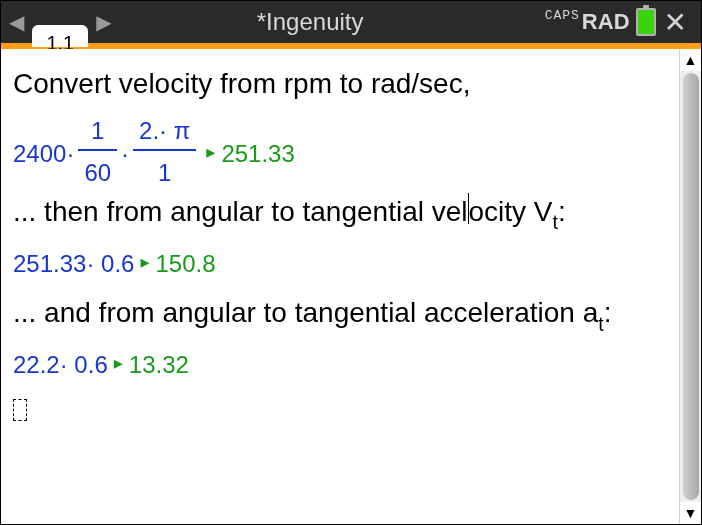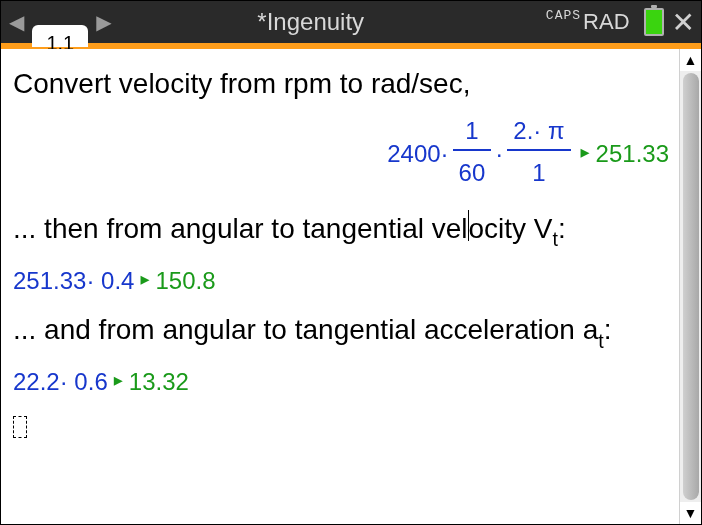--- a/index.html
+++ b/index.html
@@ -45,33 +45,35 @@
     flex: 1;
     text-align: center;
     font-size: 24px;
     color: #d8d8d8;
     padding-right: 40px;
   }
   .status-right {
     display: flex;
     align-items: center;
     gap: 2px;
+    padding-right: 8px;
   }
   .caps {
     font-family: "Courier New", monospace;
     font-size: 13px;
     color: #d8d8d8;
     position: relative;
     top: -7px;
     letter-spacing: 1px;
   }
   .rad {
     font-size: 22px;
     color: #d8d8d8;
-    margin-right: 12px;
+    margin-right: 4px;
+    font-weight: bold;
   }
   .battery {
     width: 20px;
     height: 28px;
     border: 2px solid #b0b0b0;
     border-radius: 2px;
     position: relative;
     background: #3ad40f;
   }
   .battery::before {
@@ -210,41 +212,41 @@
 
 <div class="orange-strip"></div>
 
 <div class="workspace">
   <div class="content">
 
     <div class="line comment">
       <span>Convert velocity from rpm to rad/sec,</span>
     </div>
 
-    <div class="calc-line" style="margin-top:6px;margin-bottom:18px;justify-content:flex-end;">
+    <div class="calc-line" style="margin-top:6px;margin-bottom:1px;">
       <span class="expr">2400·</span>
       <span class="frac expr">
         <span class="num">1</span>
         <span class="den">60</span>
       </span>
       <span class="expr">·</span>
       <span class="frac expr">
         <span class="num">2.· π</span>
         <span class="den">1</span>
       </span>
       <span class="arrow-sep">▸</span>
       <span class="result">251.33</span>
     </div>
 
     <div class="line comment">
       <span>... then from angular to tangential vel</span><span class="text-caret"></span><span>ocity V</span><span class="sub">t</span><span>:</span>
     </div>
 
     <div class="calc-line">
-      <span class="expr">251.33· 0.4</span>
+      <span class="expr">251.33· 0.6</span>
       <span class="arrow-sep">▸</span>
       <span class="result">150.8</span>
     </div>
 
     <div class="line comment">
       <span>... and from angular to tangential acceleration a</span><span class="sub">t</span><span>:</span>
     </div>
 
     <div class="calc-line">
       <span class="expr">22.2· 0.6</span>

